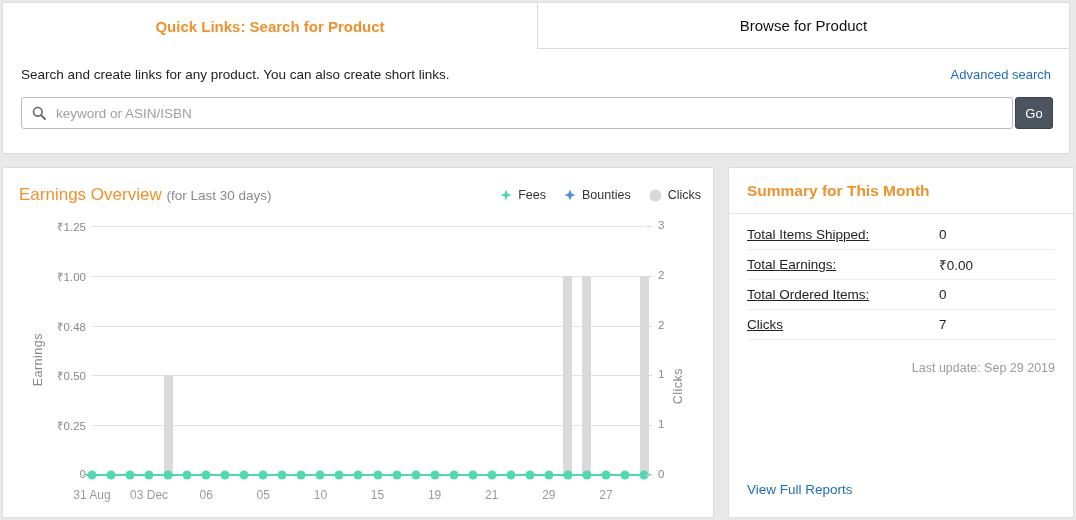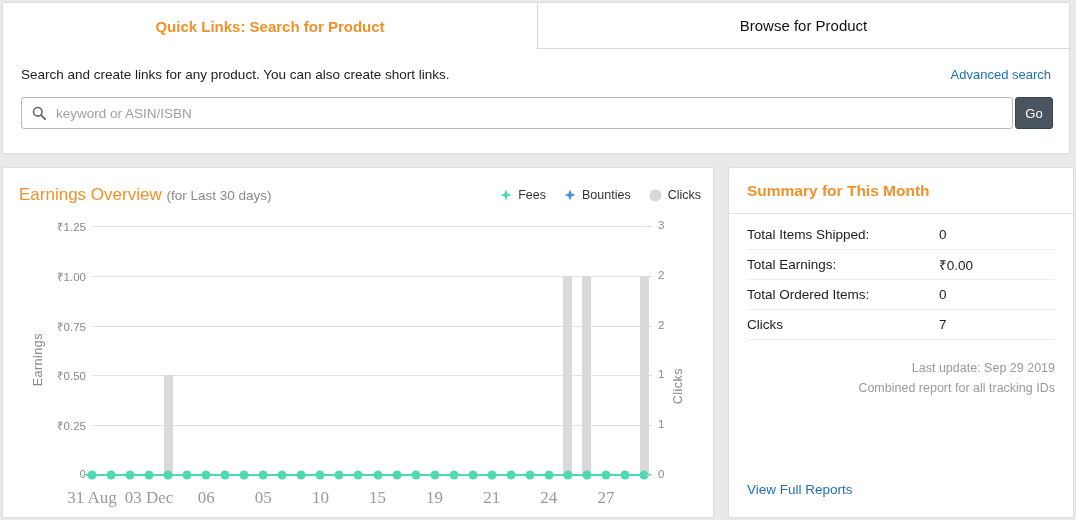--- a/index.html
+++ b/index.html
@@ -113,22 +113,22 @@
   }
   .y-left-label { left: 28px; top: 120px; }
   .y-right-label { left: 668px; top: 155px; }
   .tick {
     position: absolute; font-size: 11.5px; color: #8a8a8a;
     white-space: nowrap;
   }
   .tick-left { text-align: right; width: 48px; }
   .tick-right { text-align: left; width: 30px; }
   .xtick {
-    position: absolute; font-size: 17px; color: #9a9a9a;
-    transform: translateX(-50%); white-space: nowrap; font-family: Liberation Serif, serif;
+    position: absolute; font-size: 12px; color: #9a9a9a;
+    transform: translateX(-50%); white-space: nowrap;
   }
   .gridline {
     position: absolute; height: 1px; background: #e2e2e2;
   }
   .ticklet { position: absolute; height: 1px; width: 6px; background: #d6d6d6; }
   .bar { position: absolute; background: #dadada; width: 9px; }
   .baseline {
     position: absolute; height: 2px; background: #4ed9b4;
   }
   .dot {
@@ -147,21 +147,21 @@
     display: flex; align-items: center; padding-left: 18px;
   }
   .summary-title { font-size: 15.5px; color: #f0922b; font-weight: bold; }
   .summary-rows { padding: 6px 18px 0 18px; }
   .summary-row {
     display: flex; align-items: center;
     height: 30px; border-bottom: 1px solid #ededed;
     font-size: 13.5px; color: #222;
   }
   .summary-row:last-child { border-bottom: 1px solid #ededed; }
-  .summary-key { width: 192px; }
+  .summary-key { width: 192px; text-decoration: underline; }
   .summary-val { flex: 1; }
   .summary-note {
     text-align: right; padding: 0 18px;
     font-size: 12.5px; color: #9b9b9b; line-height: 20px;
   }
   .summary-note.first { margin-top: 18px; padding-left: 16px; }
   .view-reports {
     position: absolute; left: 18px; bottom: 20px;
     font-size: 13.5px; color: #1f6fb8; cursor: pointer; text-decoration: none;
   }
@@ -230,21 +230,21 @@
     </div>
 
     <div class="plot" id="plot">
       <div class="axis-label y-left-label">Earnings</div>
       <div class="axis-label y-right-label">Clicks</div>
     <div class="gridline" style="left: 89px; top: 13px; width: 552px;"></div>
         <div class="tick tick-left" style="left: 35px; top: 6px;">₹1.25</div>
         <div class="gridline" style="left: 89px; top: 63px; width: 552px;"></div>
         <div class="tick tick-left" style="left: 35px; top: 56px;">₹1.00</div>
         <div class="gridline" style="left: 89px; top: 113px; width: 552px;"></div>
-        <div class="tick tick-left" style="left: 35px; top: 106px;">₹0.75</div>
+        <div class="tick tick-left" style="left: 35px; top: 106px;">₹0.48</div>
         <div class="gridline" style="left: 89px; top: 162px; width: 552px;"></div>
         <div class="tick tick-left" style="left: 35px; top: 155px;">₹0.50</div>
         <div class="gridline" style="left: 89px; top: 212px; width: 552px;"></div>
         <div class="tick tick-left" style="left: 35px; top: 205px;">₹0.25</div>
         <div class="tick tick-left" style="left: 35px; top: 255px;">0</div>
         <div class="ticklet" style="left: 643px; top: 13px;"></div>
         <div class="tick tick-right" style="left: 655px; top: 6px;">3</div>
         <div class="ticklet" style="left: 643px; top: 63px;"></div>
         <div class="tick tick-right" style="left: 655px; top: 56px;">2</div>
         <div class="ticklet" style="left: 643px; top: 113px;"></div>
@@ -291,21 +291,21 @@
         <div class="dot" style="left: 621.966px; top: 262px; background: rgb(78, 217, 180);"></div>
         <div class="dot" style="left: 641px; top: 262px; background: rgb(78, 217, 180);"></div>
         <div class="xtick" style="left: 89px; top: 275px;">31 Aug</div>
         <div class="xtick" style="left: 146.103px; top: 275px;">03 Dec</div>
         <div class="xtick" style="left: 203.207px; top: 275px;">06</div>
         <div class="xtick" style="left: 260.31px; top: 275px;">05</div>
         <div class="xtick" style="left: 317.414px; top: 275px;">10</div>
         <div class="xtick" style="left: 374.517px; top: 275px;">15</div>
         <div class="xtick" style="left: 431.621px; top: 275px;">19</div>
         <div class="xtick" style="left: 488.724px; top: 275px;">21</div>
-        <div class="xtick" style="left: 545.828px; top: 275px;">24</div>
+        <div class="xtick" style="left: 545.828px; top: 275px;">29</div>
         <div class="xtick" style="left: 602.931px; top: 275px;">27</div>
         <div class="ticklet" style="left: 77px; top: 262px;"></div>
         <div class="ticklet" style="left: 643px; top: 262px;"></div>
       </div>
   </div>
 
   <div class="summary-panel">
     <div class="summary-header">
       <span class="summary-title">Summary for This Month</span>
     </div>
@@ -321,17 +321,16 @@
         <div class="summary-row">
           <div class="summary-key">Total Ordered Items:</div>
           <div class="summary-val">0</div>
         </div>
         <div class="summary-row">
           <div class="summary-key">Clicks</div>
           <div class="summary-val">7</div>
         </div>
       </div>
     <div class="summary-note first">Last update: Sep 29 2019</div>
-    <div class="summary-note">Combined report for all tracking IDs</div>
     <a class="view-reports">View Full Reports</a>
   </div>
 
 </div>
 
 </body></html>

